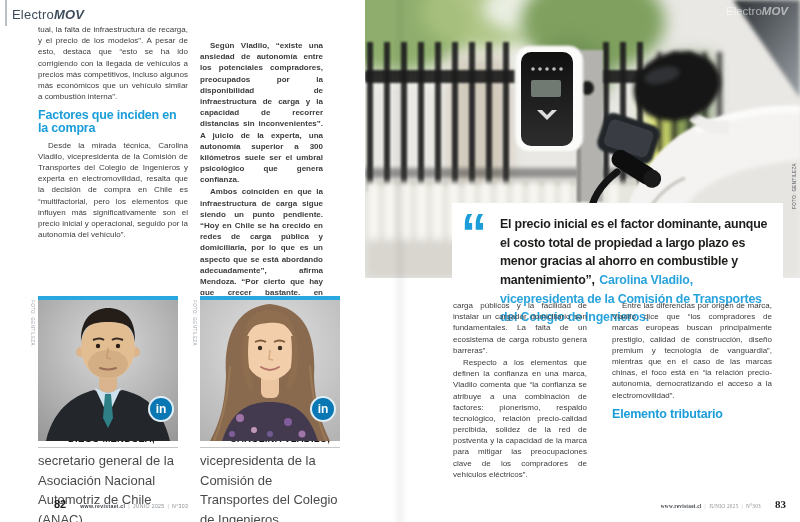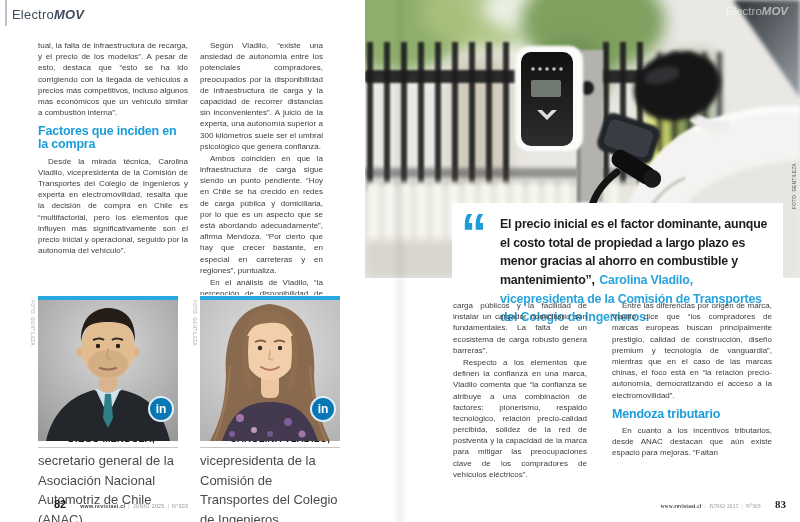--- a/index.html
+++ b/index.html
@@ -14,22 +14,22 @@
   .brand { position:absolute; left:12px; top:7px; font-size:13px; color:#3e4c5c; letter-spacing:0.2px; }
   .brand .bold { font-weight:bold; font-style:italic; }
   .watermark { position:absolute; right:12px; top:5px; font-size:11.5px; color:rgba(255,255,255,0.55); }
   .watermark .bold { font-weight:bold; font-style:italic; }
 
   
   .col { position:absolute; font-size:8px; line-height:1.4; color:#3c3c3c; text-align:justify; }
   .col p { margin:0 0 1px 0; }
   .col p.ind { text-indent:10px; }
   .blue-head { color:#1b9dd9; font-weight:bold; font-size:12.5px; line-height:1.05; text-align:left; margin:7px 0 4px 0; letter-spacing:-0.2px; }
-  #colL1 { left:38px;  top:40px; width:150px; height:250px; overflow:hidden; }
-  #colL2 { left:200px; top:40px; width:123px; height:255px; overflow:hidden; }
+  #colL1 { left:38px;  top:24px; width:150px; height:250px; overflow:hidden; }
+  #colL2 { left:200px; top:40px; width:123px; height:255px; overflow:hidden;font-weight:bold; }
   #colR1 { left:453px; top:300px; width:134px; height:190px; overflow:hidden; }
   #colR2 { left:612px; top:300px; width:160px; height:190px; overflow:hidden; }
 
   
   #bigphoto { position:absolute; left:365px; top:0; width:435px; height:278px; overflow:hidden; background:#e9e8e4; }
   .vcredit { position:absolute; writing-mode:vertical-rl; font-size:4.5px; color:#9aa0a8; letter-spacing:0.4px; }
   #bigphoto .vcredit { right:3px; top:163px; color:#55595e; transform:rotate(180deg); }
 
   
   #quotebox { position:absolute; left:452px; top:203px; width:331px; height:96px; background:#ffffff; padding:11px 6px 0 48px; }
@@ -215,22 +215,21 @@
     <span class="qattr">Carolina Vladilo, vicepresidenta de la Comisión de Transportes del Colegio de Ingenieros.</span>
   </div>
 
   <div class="col" id="colR1">
     <p>carga públicos y la facilidad de instalar un cargador domiciliario son fundamentales. La falta de un ecosistema de carga robusto genera barreras”.</p>
     <p class="ind">Respecto a los elementos que definen la confianza en una marca, Vladilo comenta que “la confianza se atribuye a una combinación de factores: pionerismo, respaldo tecnológico, relación precio-calidad percibida, solidez de la red de postventa y la capacidad de la marca para mitigar las preocupaciones clave de los compradores de vehículos eléctricos”.</p>
   </div>
 
   <div class="col" id="colR2">
     <p class="ind">Entre las diferencias por origen de marca, Vladilo dice que “los compradores de marcas europeas buscan principalmente prestigio, calidad de construcción, diseño premium y tecnología de vanguardia”, mientras que en el caso de las marcas chinas, el foco está en “la relación precio-autonomía, democratizando el acceso a la electromovilidad”.</p>
-    <h2 class="blue-head">Mendoza tributario</h2>
-    <p class="ind">En cuanto a los incentivos tributarios, desde ANAC destacan que aún existe espacio para mejoras. “Faltan</p>
+    <h2 class="blue-head">Elemento tributario</h2>
   </div>
 
   <div class="vcredit" style="left:30px; top:300px;">FOTO: GENTILEZA</div>
   <div class="profile" style="left:38px;">
     <div class="headshot">
       <div class="bluebar"></div>
       <svg width="140" height="145" viewBox="0 0 140 145">
         <defs>
           <radialGradient id="dbg" cx="0.5" cy="0.35" r="0.9">
             <stop offset="0" stop-color="#d9d9d9"></stop>

